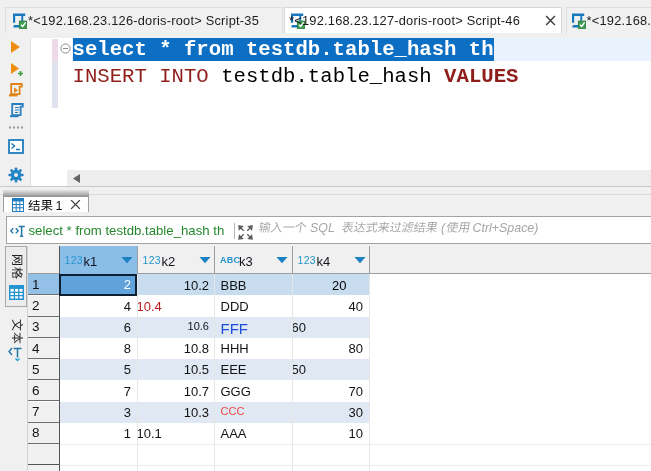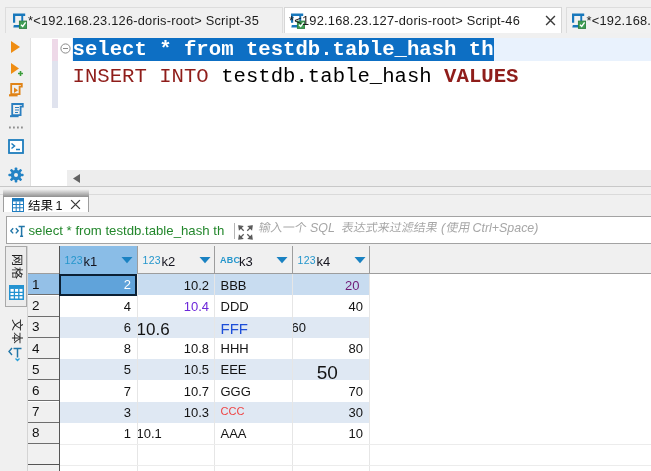--- a/index.html
+++ b/index.html
@@ -202,49 +202,49 @@
 <svg class="abs" style="left:353.8px;top:257.3px" width="12" height="6.5" viewBox="0 0 12 6.5">
       <polygon points="0.5,0 11.5,0 6,6.3" fill="#1a82c2"></polygon>
     </svg>
 <div class="abs" style="left:58.5px;top:246px;width:1.5px;height:225px;background:#555"></div>
 <div class="abs" style="left:60px;top:274.3px;width:309px;height:21.2px;background:#c8dcf0"></div>
 <div class="abs" style="left:28px;top:274.3px;width:30.5px;height:21.2px;background:#94c0e7;border-bottom:1px solid #6e6e6e"></div>
 <div class="abs" style="left:32px;top:276.9px;font-size:13.5px;color:#111">1</div>
 <div class="abs" style="left:58.5px;top:277.5px;width:72.5px;font-size:13px;color:#131313;text-align:right"></div>
 <div class="abs" style="left:136.5px;top:277.5px;width:72.5px;font-size:13px;color:#131313;text-align:right">10.2</div>
 <div class="abs" style="left:220.5px;top:277.5px;font-size:13px;color:#131313">BBB</div>
-<div class="abs" style="left:288px;top:277.5px;width:71.5px;font-size:13px;color:#701a75;text-align:right">20</div>
+<div class="abs" style="left:275px;top:277.5px;width:71.5px;font-size:13px;color:#000000;text-align:right">20</div>
 <div class="abs" style="left:60px;top:295.5px;width:309px;height:21.2px;background:#ffffff"></div>
 <div class="abs" style="left:28px;top:295.5px;width:30.5px;height:21.2px;background:#f0f0f0;border-bottom:1px solid #6e6e6e"></div>
 <div class="abs" style="left:32px;top:298.1px;font-size:13.5px;color:#111">2</div>
 <div class="abs" style="left:58.5px;top:298.7px;width:72.5px;font-size:13px;color:#131313;text-align:right">4</div>
-<div class="abs" style="left:136.5px;top:298.7px;width:72.5px;font-size:13px;color:#6d28d9;text-align:right">10.4</div>
+<div class="abs" style="left:136.5px;top:298.7px;width:72.5px;font-size:13px;color:#b91c1c;">10.4</div>
 <div class="abs" style="left:220.5px;top:298.7px;font-size:13px;color:#131313">DDD</div>
 <div class="abs" style="left:291.5px;top:298.7px;width:71.5px;font-size:13px;color:#131313;text-align:right">40</div>
 <div class="abs" style="left:60px;top:316.7px;width:309px;height:21.2px;background:#dfe8f3"></div>
 <div class="abs" style="left:28px;top:316.7px;width:30.5px;height:21.2px;background:#f0f0f0;border-bottom:1px solid #6e6e6e"></div>
 <div class="abs" style="left:32px;top:319.3px;font-size:13.5px;color:#111">3</div>
 <div class="abs" style="left:58.5px;top:319.9px;width:72.5px;font-size:13px;color:#131313;text-align:right">6</div>
-<div class="abs" style="left:136.5px;top:319.9px;width:72.5px;font-size:17px;color:#131313;">10.6</div>
+<div class="abs" style="left:136.5px;top:319.9px;width:72.5px;font-size:11px;color:#131313;text-align:right">10.6</div>
 <div class="abs" style="left:220.5px;top:319.9px;font-size:15px;color:#1d4ed8">FFF</div>
 <div class="abs" style="left:291.5px;top:319.9px;width:71.5px;font-size:13px;color:#131313;">60</div>
 <div class="abs" style="left:60px;top:337.9px;width:309px;height:21.2px;background:#ffffff"></div>
 <div class="abs" style="left:28px;top:337.9px;width:30.5px;height:21.2px;background:#f0f0f0;border-bottom:1px solid #6e6e6e"></div>
 <div class="abs" style="left:32px;top:340.5px;font-size:13.5px;color:#111">4</div>
 <div class="abs" style="left:58.5px;top:341.1px;width:72.5px;font-size:13px;color:#131313;text-align:right">8</div>
 <div class="abs" style="left:136.5px;top:341.1px;width:72.5px;font-size:13px;color:#131313;text-align:right">10.8</div>
 <div class="abs" style="left:220.5px;top:341.1px;font-size:13px;color:#131313">HHH</div>
 <div class="abs" style="left:291.5px;top:341.1px;width:71.5px;font-size:13px;color:#131313;text-align:right">80</div>
 <div class="abs" style="left:60px;top:359.1px;width:309px;height:21.2px;background:#dfe8f3"></div>
 <div class="abs" style="left:28px;top:359.1px;width:30.5px;height:21.2px;background:#f0f0f0;border-bottom:1px solid #6e6e6e"></div>
 <div class="abs" style="left:32px;top:361.7px;font-size:13.5px;color:#111">5</div>
 <div class="abs" style="left:58.5px;top:362.3px;width:72.5px;font-size:13px;color:#131313;text-align:right">5</div>
 <div class="abs" style="left:136.5px;top:362.3px;width:72.5px;font-size:13px;color:#131313;text-align:right">10.5</div>
 <div class="abs" style="left:220.5px;top:362.3px;font-size:13px;color:#131313">EEE</div>
-<div class="abs" style="left:291.5px;top:362.3px;width:71.5px;font-size:19px;color:#131313;text-align:center">50</div>
+<div class="abs" style="left:291.5px;top:362.3px;width:71.5px;font-size:13px;color:#131313;text-align:left">50</div>
 <div class="abs" style="left:60px;top:380.3px;width:309px;height:21.2px;background:#ffffff"></div>
 <div class="abs" style="left:28px;top:380.3px;width:30.5px;height:21.2px;background:#f0f0f0;border-bottom:1px solid #6e6e6e"></div>
 <div class="abs" style="left:32px;top:382.9px;font-size:13.5px;color:#111">6</div>
 <div class="abs" style="left:58.5px;top:383.5px;width:72.5px;font-size:13px;color:#131313;text-align:right">7</div>
 <div class="abs" style="left:136.5px;top:383.5px;width:72.5px;font-size:13px;color:#131313;text-align:right">10.7</div>
 <div class="abs" style="left:220.5px;top:383.5px;font-size:13px;color:#131313">GGG</div>
 <div class="abs" style="left:291.5px;top:383.5px;width:71.5px;font-size:13px;color:#131313;text-align:right">70</div>
 <div class="abs" style="left:60px;top:401.5px;width:309px;height:21.2px;background:#dfe8f3"></div>
 <div class="abs" style="left:28px;top:401.5px;width:30.5px;height:21.2px;background:#f0f0f0;border-bottom:1px solid #6e6e6e"></div>
 <div class="abs" style="left:32px;top:404.1px;font-size:13.5px;color:#111">7</div>

